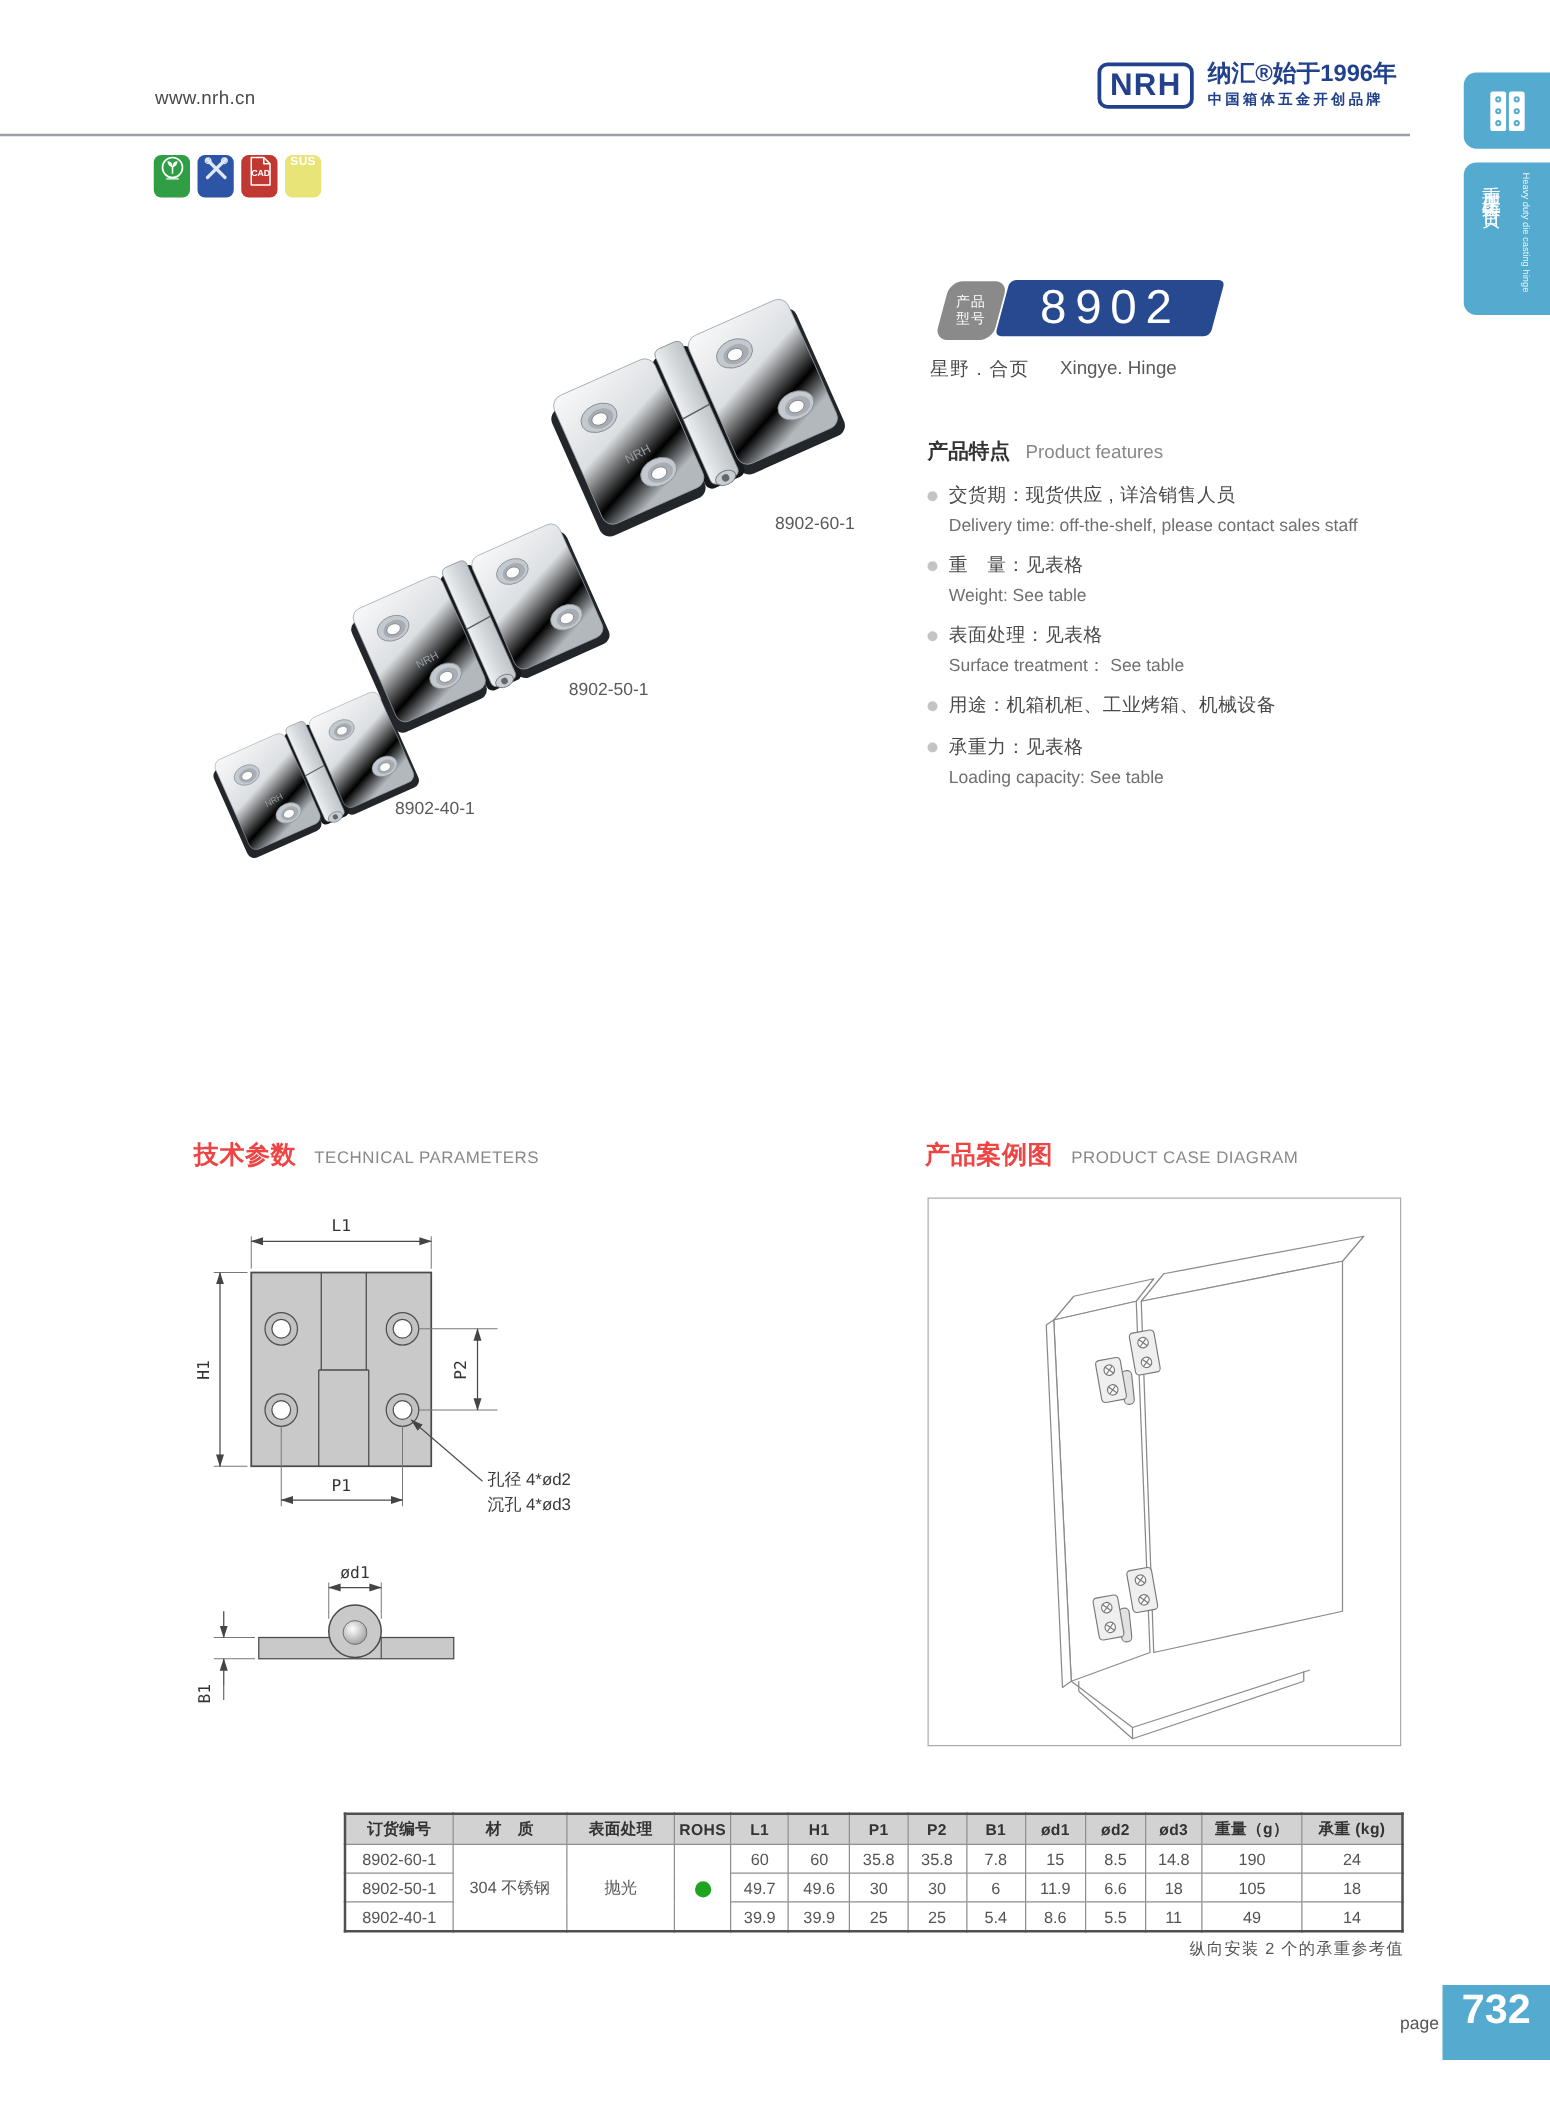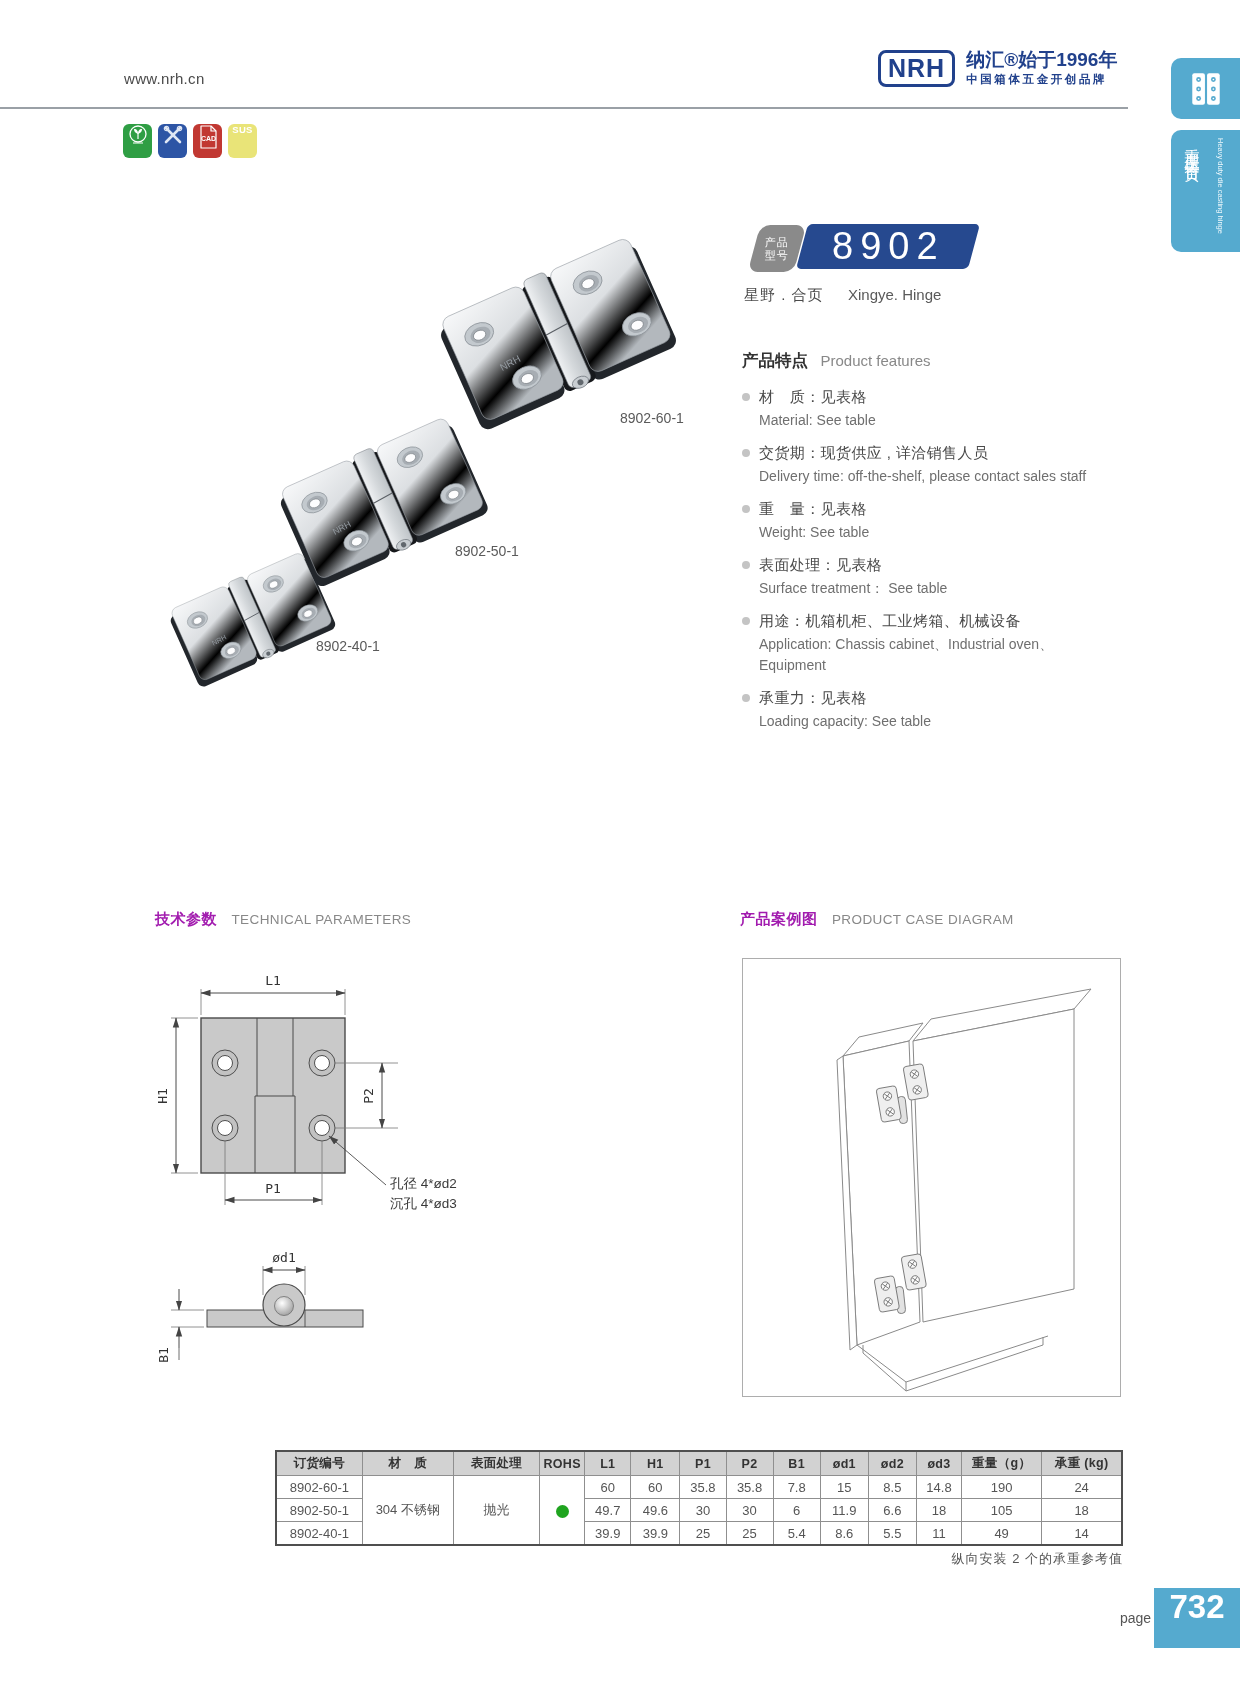--- a/index.html
+++ b/index.html
@@ -40,21 +40,21 @@
   .features-title{position:absolute;left:742px;top:350px;}
   .ft-cn{font-size:16.5px;font-weight:bold;color:#333;}
   .ft-en{font-size:15px;color:#888;margin-left:8px;}
   .features{position:absolute;left:742px;top:386px;width:370px;list-style:none;margin:0;padding:0;}
   .features li{position:relative;padding-left:17px;margin-bottom:11px;}
   .features li::before{content:"";position:absolute;left:0;top:7px;width:8px;height:8px;border-radius:50%;background:#c4c4c4;}
   .f-cn{font-size:15px;color:#4a4a4a;line-height:22px;letter-spacing:.4px;}
   .f-en{font-size:14px;color:#6f6f6f;line-height:21px;margin-top:2px;}
   
   .sec-head{position:absolute;}
-  .sec-cn{font-size:15px;font-weight:bold;color:#a21caf;letter-spacing:.5px;}
+  .sec-cn{font-size:20px;font-weight:bold;color:#ef4444;letter-spacing:.5px;}
   .sec-en{font-size:13.5px;color:#888;margin-left:10px;letter-spacing:.4px;}
   
   .case-box{position:absolute;left:742px;top:958px;width:379px;height:439px;border:1px solid #adadad;box-sizing:border-box;}
   
   .spec{position:absolute;left:275px;top:1450px;width:848px;border-collapse:collapse;table-layout:fixed;
         border:2px solid #4f4f4f;}
   .spec th,.spec td{border:1px solid #8f8f8f;text-align:center;vertical-align:middle;padding:0;}
   .spec th{background:#d2d2d2;font-size:12.5px;font-weight:bold;color:#333;height:23px;letter-spacing:.3px;}
   .spec td{font-size:13px;color:#555;height:22px;}
   .dot{display:inline-block;width:13px;height:13px;border-radius:50%;background:#1fa41f;vertical-align:middle;}
@@ -201,38 +201,33 @@
   </div>
   <div class="name-cn">星野 . 合页</div>
   <div class="name-en">Xingye. Hinge</div>
 
   <div class="features-title">
     <span class="ft-cn">产品特点</span>
     <span class="ft-en">Product features</span>
   </div>
   <ul class="features">
     <li>
-      <div class="f-cn">材　质：见表格</div>
-      <div class="f-en">Material: See table</div>
-    </li>
-    <li>
       <div class="f-cn">交货期：现货供应 , 详洽销售人员</div>
       <div class="f-en">Delivery time: off-the-shelf, please contact sales staff</div>
     </li>
     <li>
       <div class="f-cn">重　量：见表格</div>
       <div class="f-en">Weight: See table</div>
     </li>
     <li>
       <div class="f-cn">表面处理：见表格</div>
       <div class="f-en">Surface treatment： See table</div>
     </li>
     <li>
       <div class="f-cn">用途：机箱机柜、工业烤箱、机械设备</div>
-      <div class="f-en" style="width:350px">Application: Chassis cabinet、Industrial oven、Equipment</div>
     </li>
     <li>
       <div class="f-cn">承重力：见表格</div>
       <div class="f-en">Loading capacity: See table</div>
     </li>
   </ul>
 
   <div class="sec-head" style="left:155px;top:910px">
     <span class="sec-cn">技术参数</span>
     <span class="sec-en">TECHNICAL PARAMETERS</span>

